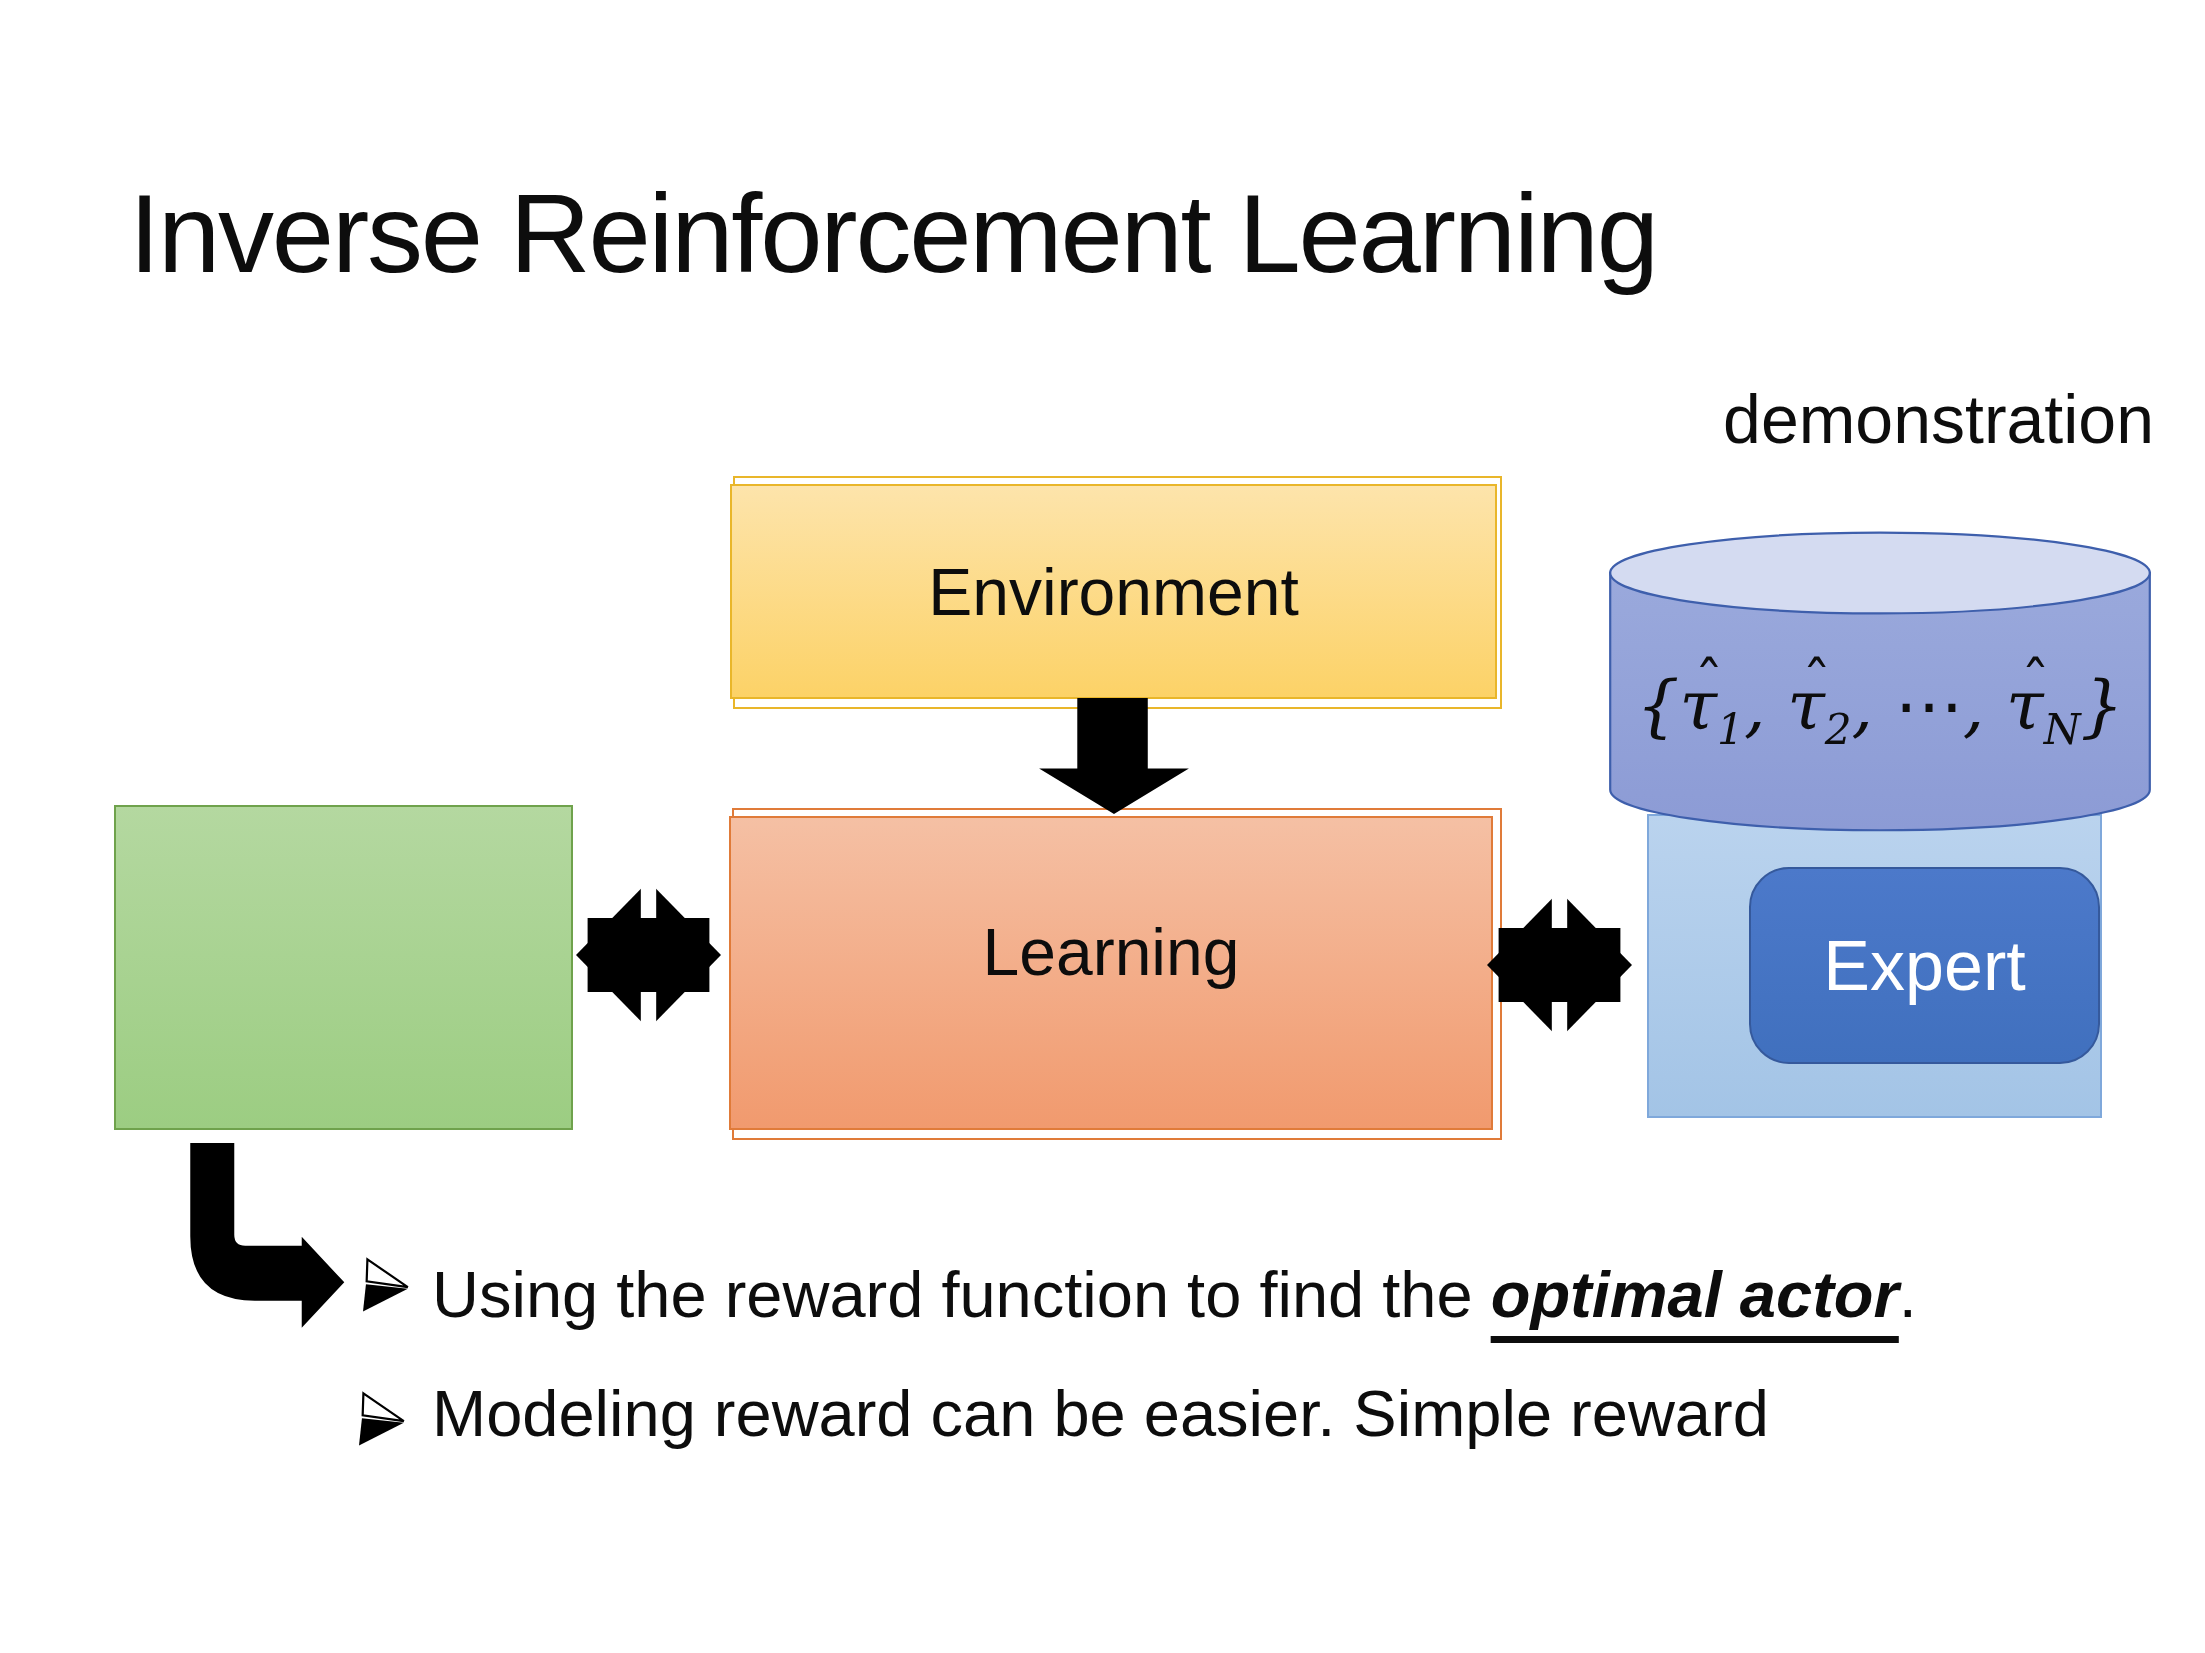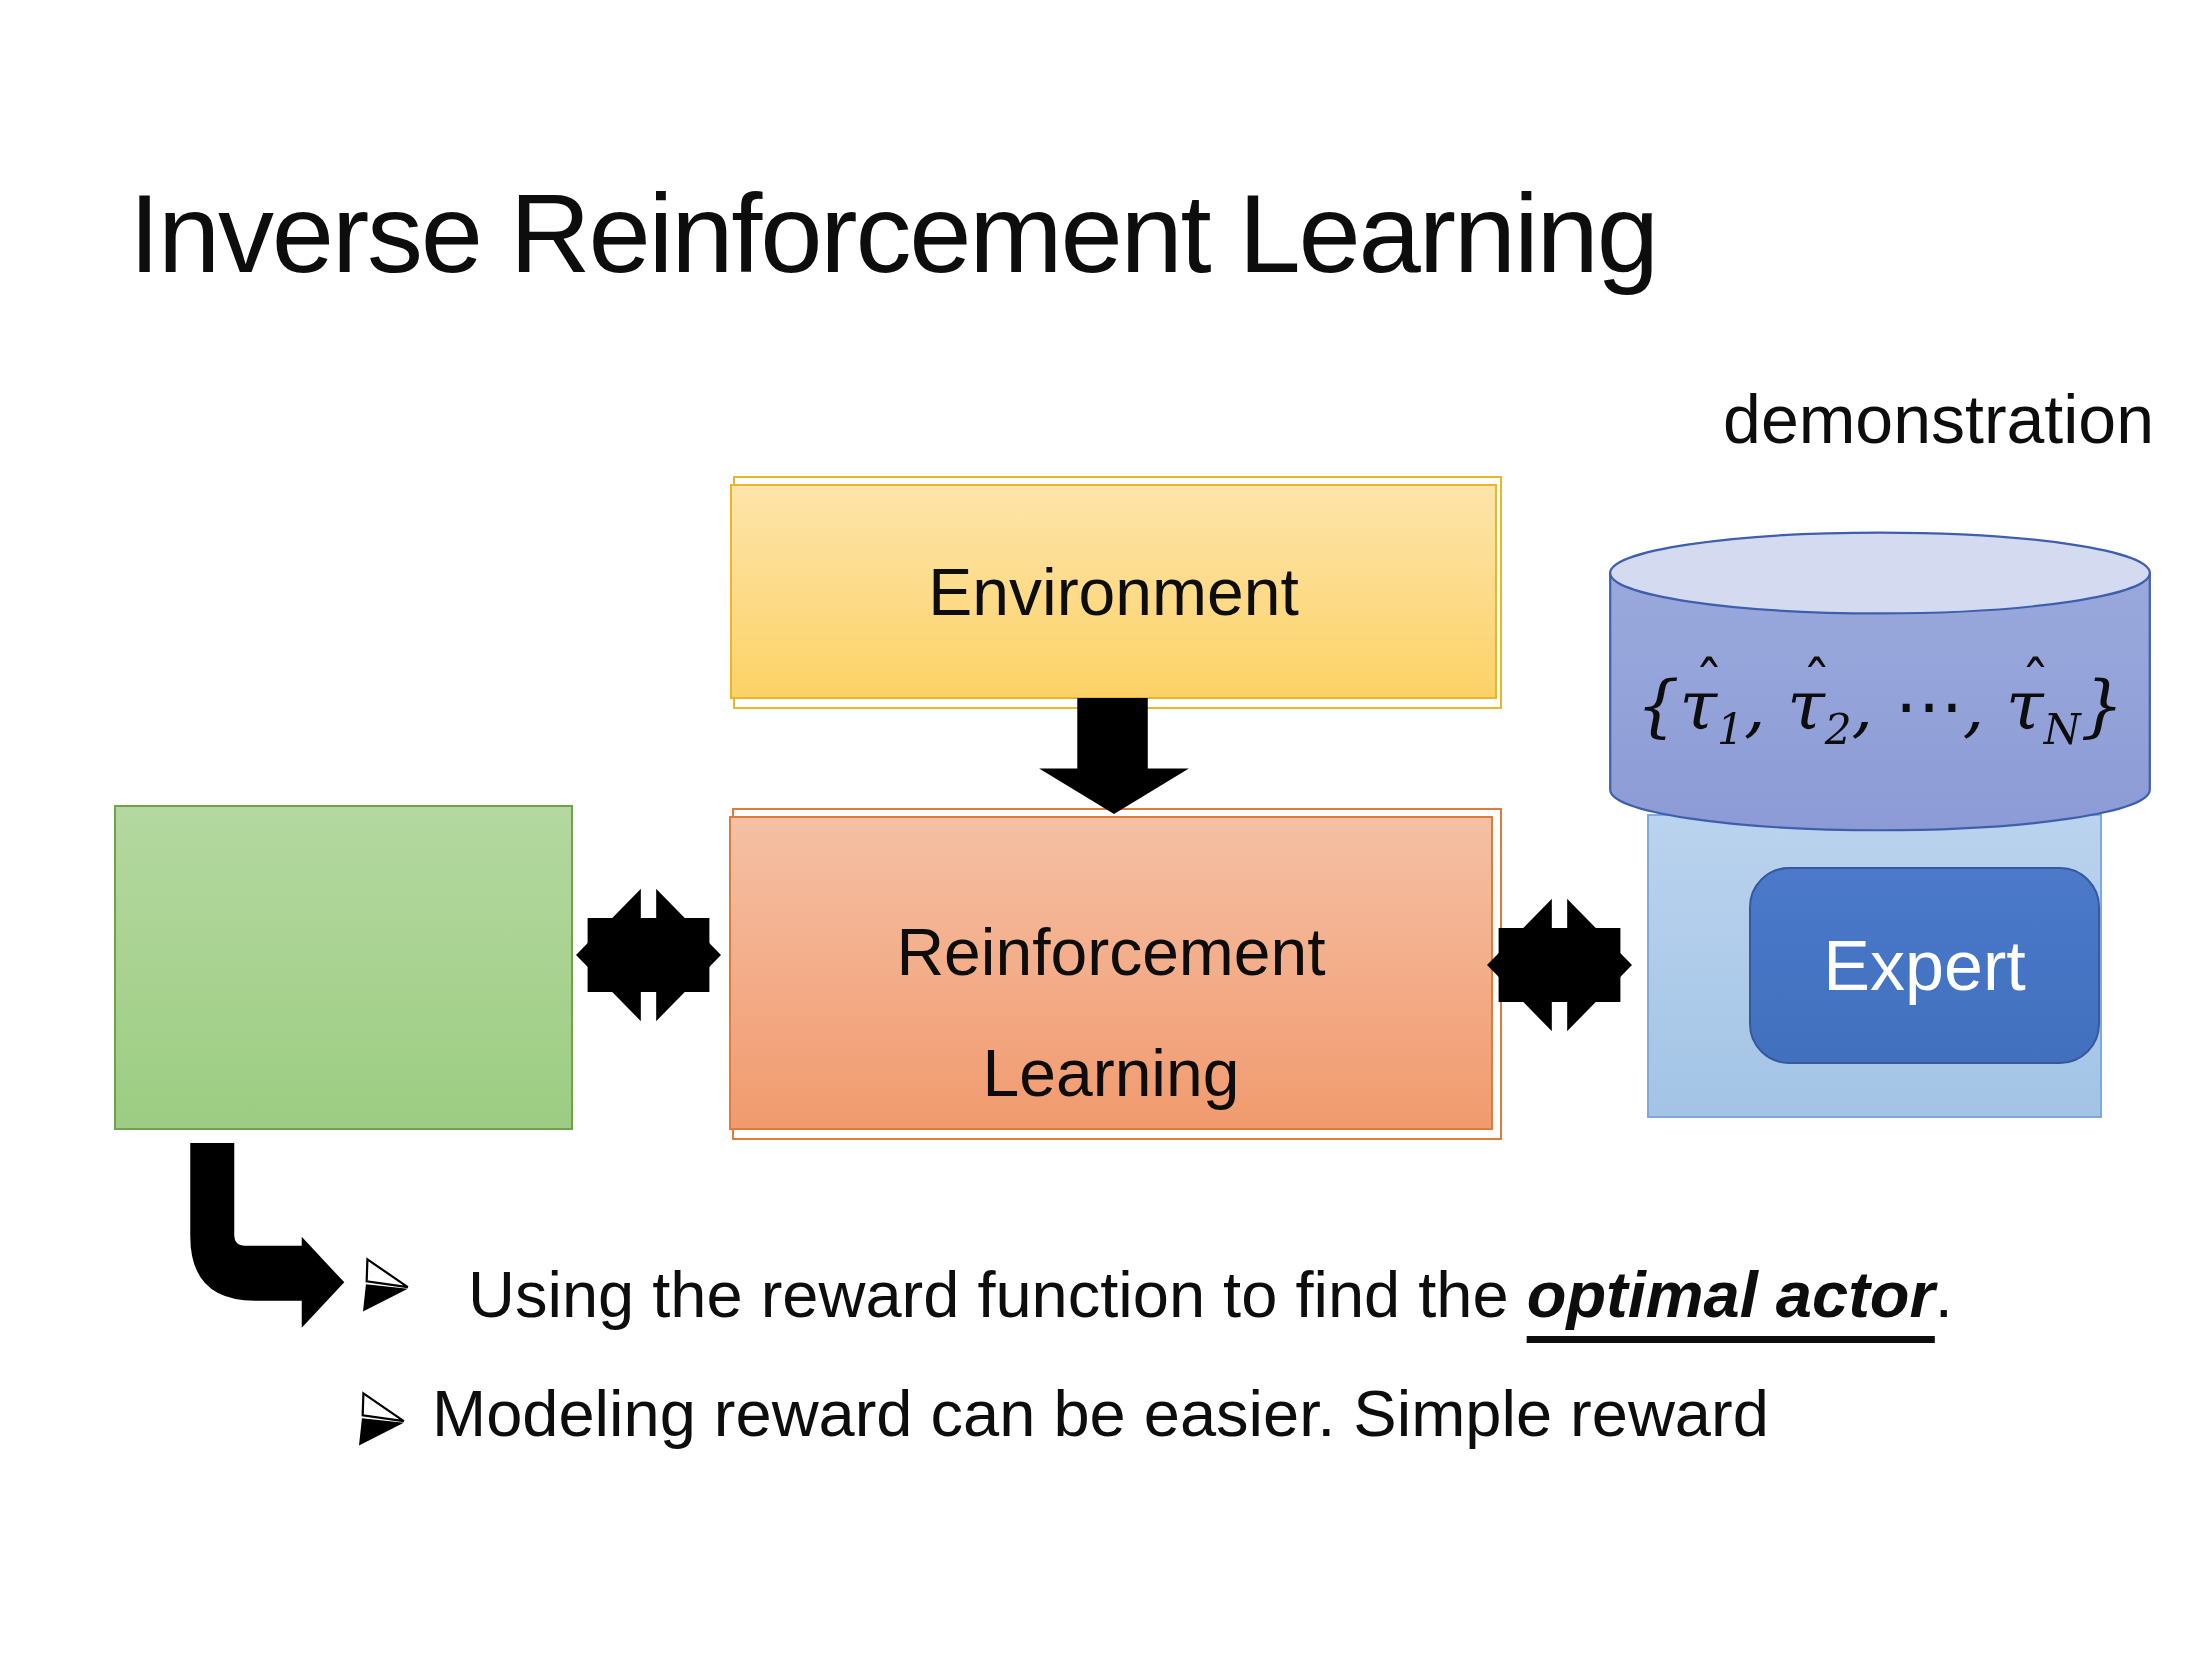--- a/index.html
+++ b/index.html
@@ -63,21 +63,21 @@
   
   .dn-arrow{left:1039px;top:698px;z-index:2;}
   .lr-arrow-left{left:576px;top:881px;}
   .lr-arrow-right{left:1487px;top:891px;z-index:4;}
   .elbow-arrow{left:190px;top:1143px;}
 
   
   .bullet-marker-1{left:363px;top:1257px;}
   .bullet-marker-2{left:359px;top:1391px;}
   .bullet-text{font-size:65px;line-height:82px;white-space:nowrap;}
-  .bullet-1{left:432px;top:1254px;margin-left:36px;}
+  .bullet-1{left:432px;top:1254px;}
   .bullet-2{left:432px;top:1373px;}
   .emph{font-weight:bold;font-style:italic;
     text-decoration:underline;text-decoration-thickness:6.6px;text-underline-offset:19px;}
 
   svg{display:block;overflow:visible;}
   .arrow-fill{fill:var(--arrow-color);}
   .slit{fill:var(--page-bg,#fff);}
   .cyl-stroke{stroke:var(--cyl-border);stroke-width:3;}
 </style>
 </head>
@@ -100,21 +100,20 @@
   <polygon class="arrow-fill" points="52,0 148,0 148,96 204,96 102,158 0,96 52,96"></polygon>
 </svg>
 
 <div class="abs box rf-box">
   <div class="rf-text">
   </div>
 </div>
 
 <div class="abs box rl-box">
   <div class="rl-text">
-    <div>Reinforcement</div>
     <div>Learning</div>
   </div>
 </div>
 
 <svg class="abs lr-arrow-left" width="145" height="148" viewBox="0 0 100 100" preserveAspectRatio="none">
   <polygon class="arrow-fill" points="50,0 100,50 50,100 0,50"></polygon>
   <rect class="slit" x="44.7" y="0" width="10.6" height="26"></rect>
   <rect class="slit" x="44.7" y="74" width="10.6" height="26"></rect>
   <rect class="arrow-fill" x="8" y="25" width="84" height="50"></rect>
 </svg>

